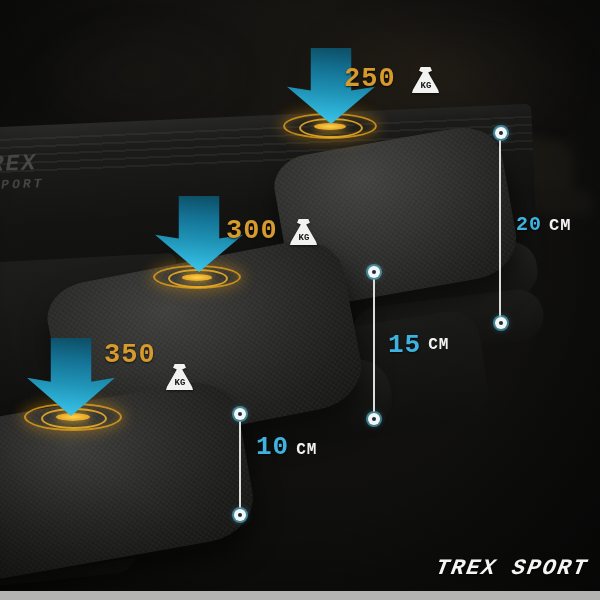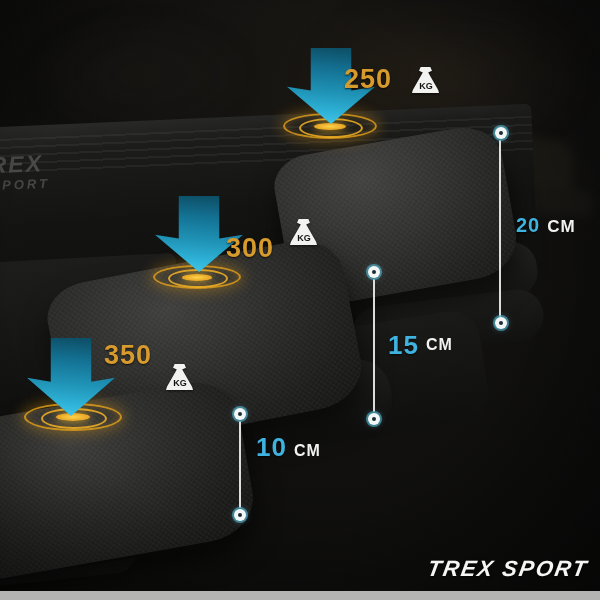--- a/index.html
+++ b/index.html
@@ -1,17 +1,17 @@
 <!DOCTYPE html>
 <html><head>
 <meta charset="utf-8">
 <style>
   html,body{margin:0;padding:0;background:#000;}
   .stage{position:relative;width:600px;height:600px;overflow:hidden;background:#0d0d0c;
-         font-family:Liberation Sans, sans-serif;}
+         font-family:Liberation Mono, monospace;}
   .abs{position:absolute;}
 
   
   .bg-base{inset:0;background:
     radial-gradient(ellipse at 55% 18%, #1a1712 0%, #131211 35%, #0d0d0c 70%, #0a0a09 100%);}
   .bg-blob1{left:300px;top:0;width:290px;height:150px;
     background:radial-gradient(closest-side, rgba(62,50,32,.30), rgba(0,0,0,0));filter:blur(14px);}
   .bg-blob2{left:30px;top:20px;width:220px;height:110px;
     background:radial-gradient(closest-side, rgba(44,40,30,.20), rgba(0,0,0,0));filter:blur(14px);}
   .shoe{left:482px;top:138px;width:120px;height:92px;opacity:.55;filter:blur(5px);}
@@ -170,21 +170,21 @@
   <div class="abs arrow" style="left:287px;top:48px;width:88px;height:76px;"></div>
   <div class="abs arrow" style="left:155px;top:196px;width:88px;height:76px;"></div>
   <div class="abs arrow" style="left:27px;top:338px;width:88px;height:78px;"></div>
 
   <div class="abs wval" style="left:344px;top:66px;">250</div>
   <div class="abs kg-icon" style="left:412px;top:67px;">
     <div class="kg-body"></div>
     <div class="kg-text">KG</div>
   </div>
 
-  <div class="abs wval" style="left:226px;top:218px;margin-top:17px;">300</div>
+  <div class="abs wval" style="left:226px;top:218px;">300</div>
   <div class="abs kg-icon" style="left:290px;top:219px;">
     <div class="kg-body"></div>
     <div class="kg-text">KG</div>
   </div>
 
   <div class="abs wval" style="left:104px;top:342px;">350</div>
   <div class="abs kg-icon" style="left:166px;top:364px;">
     <div class="kg-body"></div>
     <div class="kg-text">KG</div>
   </div>

